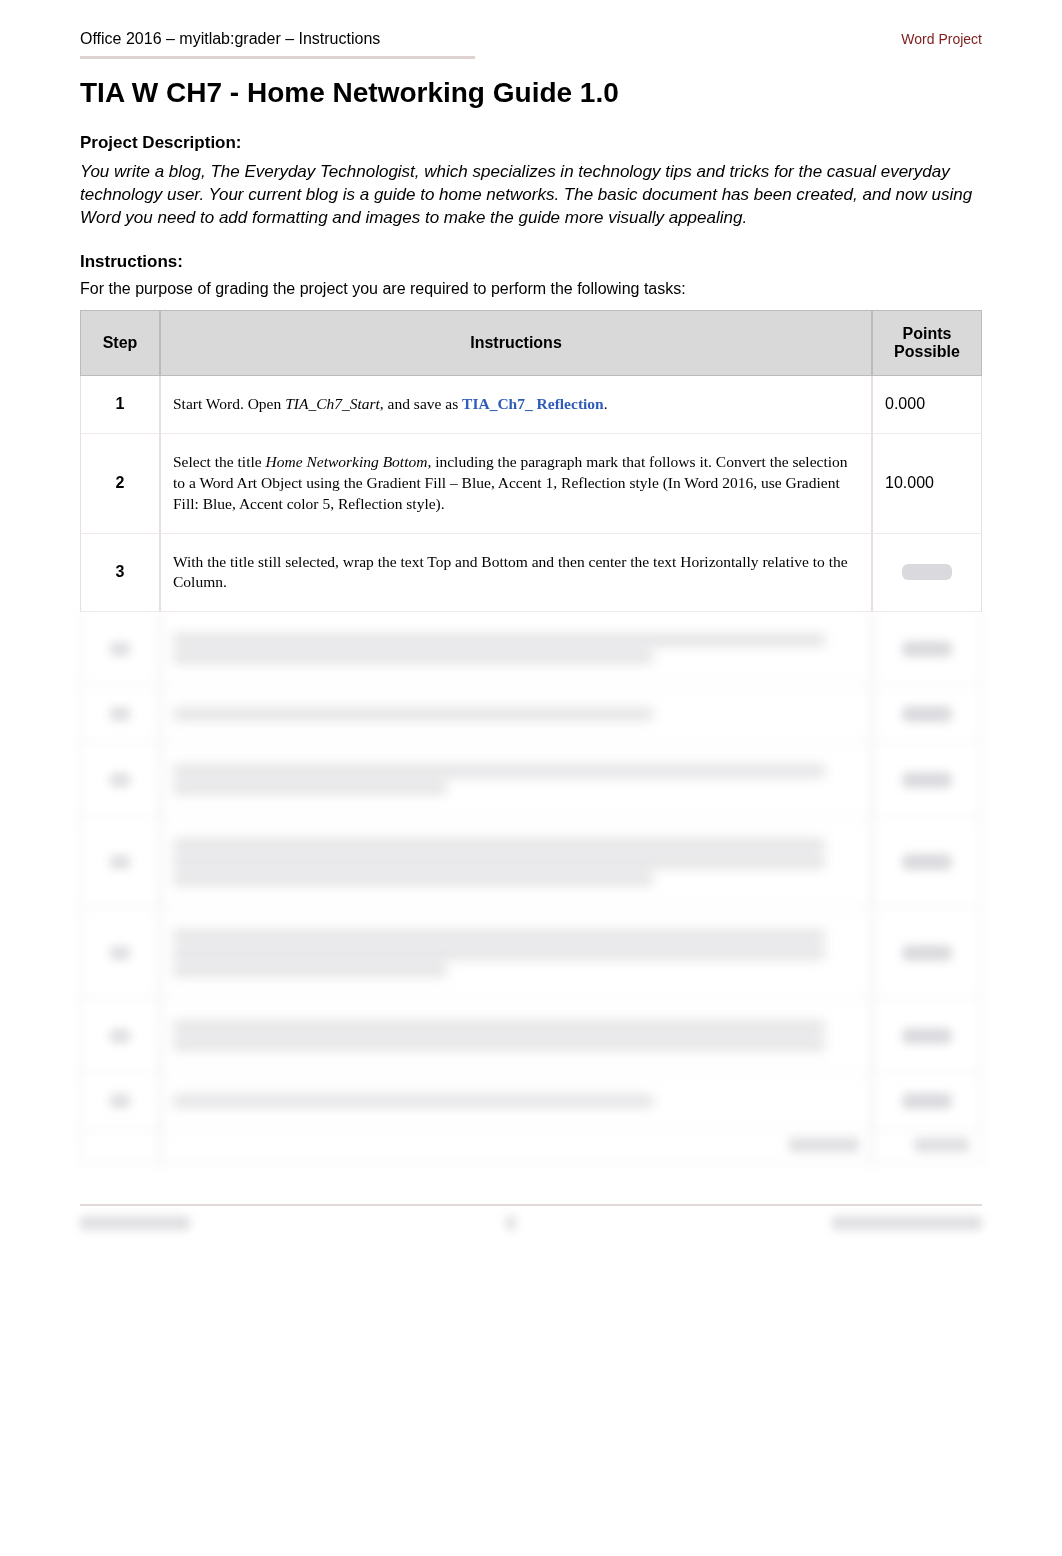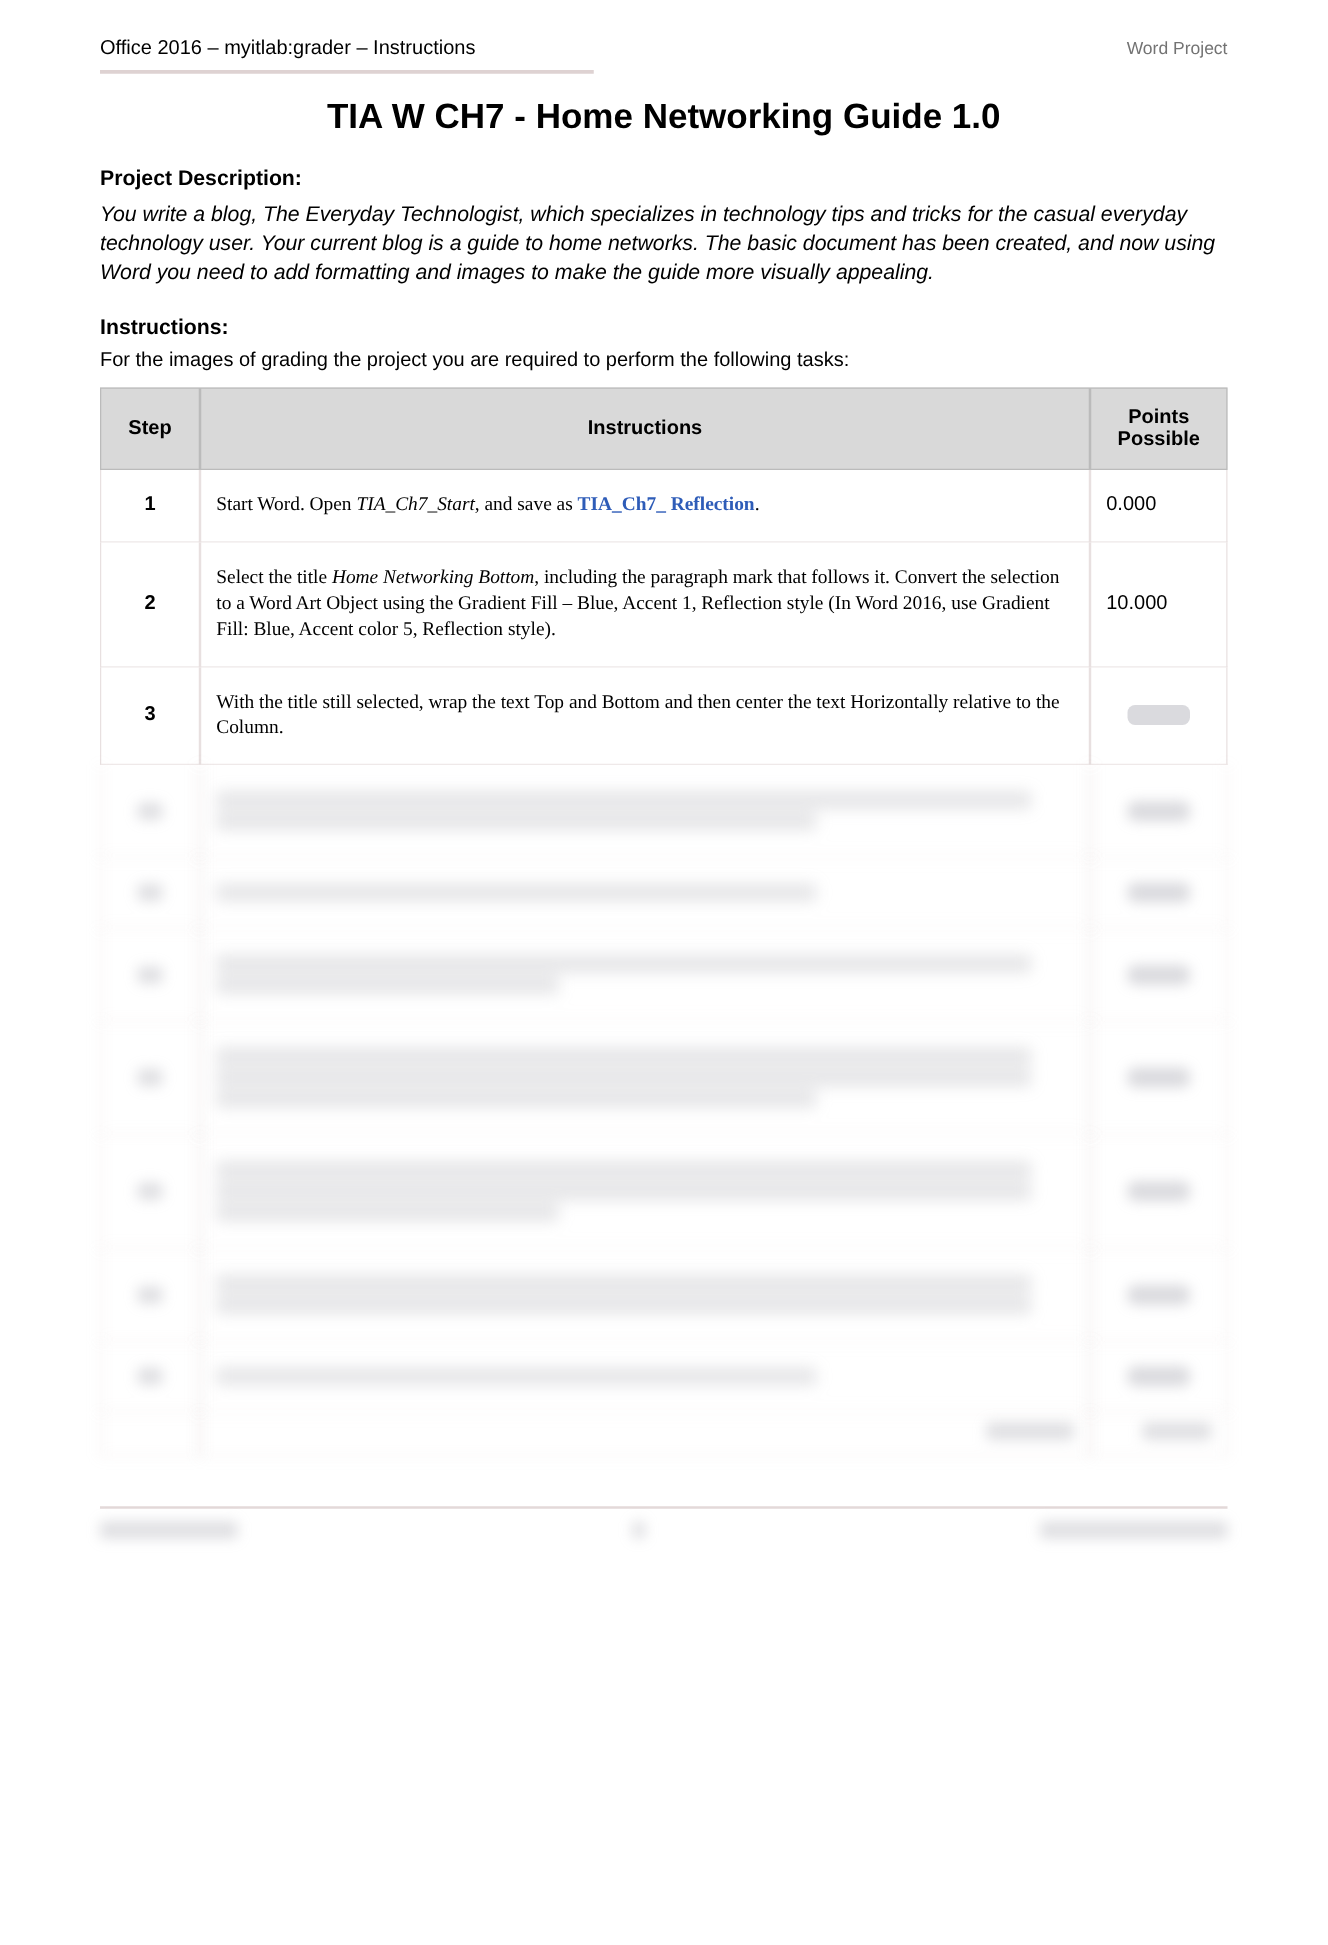--- a/index.html
+++ b/index.html
@@ -21,30 +21,30 @@
       align-items: baseline;
       margin-bottom: 8px;
       text-align: right;
     }
     .header-left {
       font-size: 16px;
       color: #000;
     }
     .header-right {
       font-size: 14px;
-      color: #737373;
+      color: #7f1d1d;
     }
     .header-underline {
       width: 395px;
       height: 3px;
       background: rgba(200, 180, 180, 0.6);
       margin-bottom: 18px;
     }
     .title {
-      text-align: center;
+      text-align: left;
       font-weight: bold;
       font-size: 28px;
       margin-bottom: 24px;
     }
     .section-heading {
       font-weight: bold;
       font-size: 17px;
       margin-bottom: 8px;
     }
     .description {
@@ -197,21 +197,21 @@
   <span class="header-right">Word Project</span>
 </div>
 <div class="header-underline"></div>
 
 <h1 class="title">TIA W CH7 - Home Networking Guide 1.0</h1>
 
 <div class="section-heading">Project Description:</div>
 <p class="description">You write a blog, The Everyday Technologist, which specializes in technology tips and tricks for the casual everyday technology user. Your current blog is a guide to home networks. The basic document has been created, and now using Word you need to add formatting and images to make the guide more visually appealing.</p>
 
 <div class="section-heading">Instructions:</div>
-<p class="intro-text">For the images of grading the project you are required to perform the following tasks:</p>
+<p class="intro-text">For the purpose of grading the project you are required to perform the following tasks:</p>
 
 <table>
   <thead>
     <tr>
       <th>Step</th>
       <th>Instructions</th>
       <th>Points Possible</th>
     </tr>
   </thead>
   <tbody>

